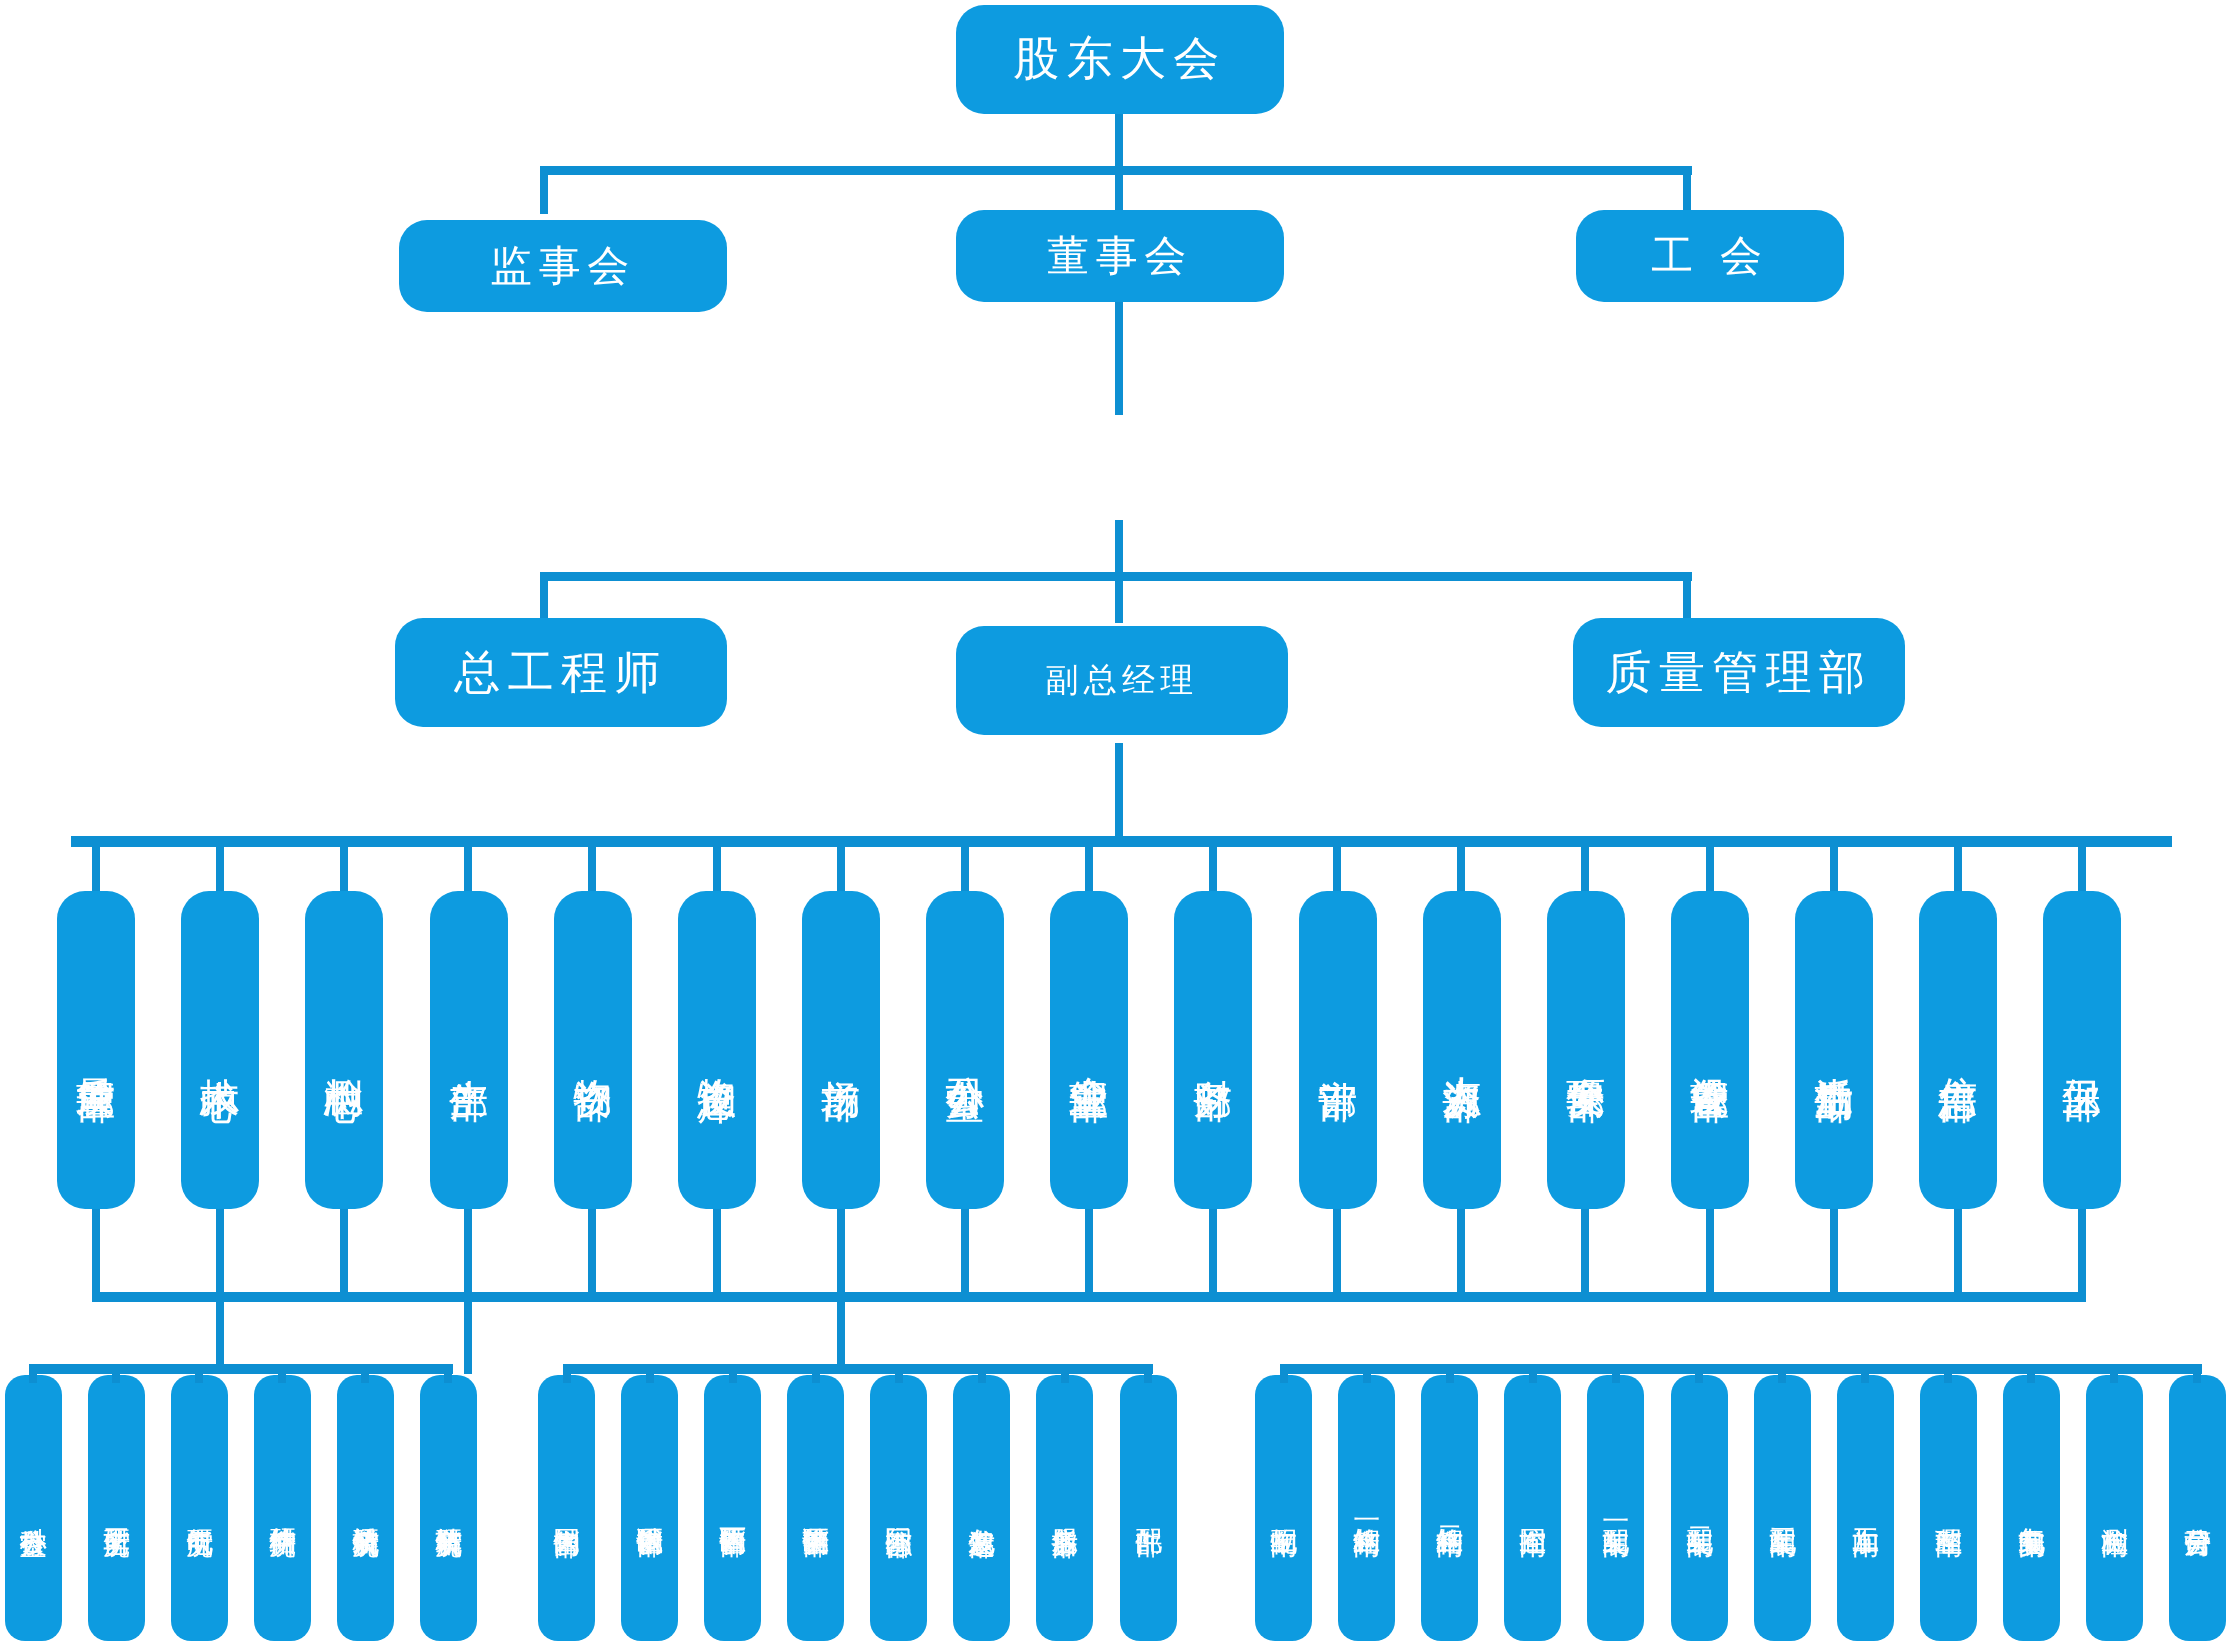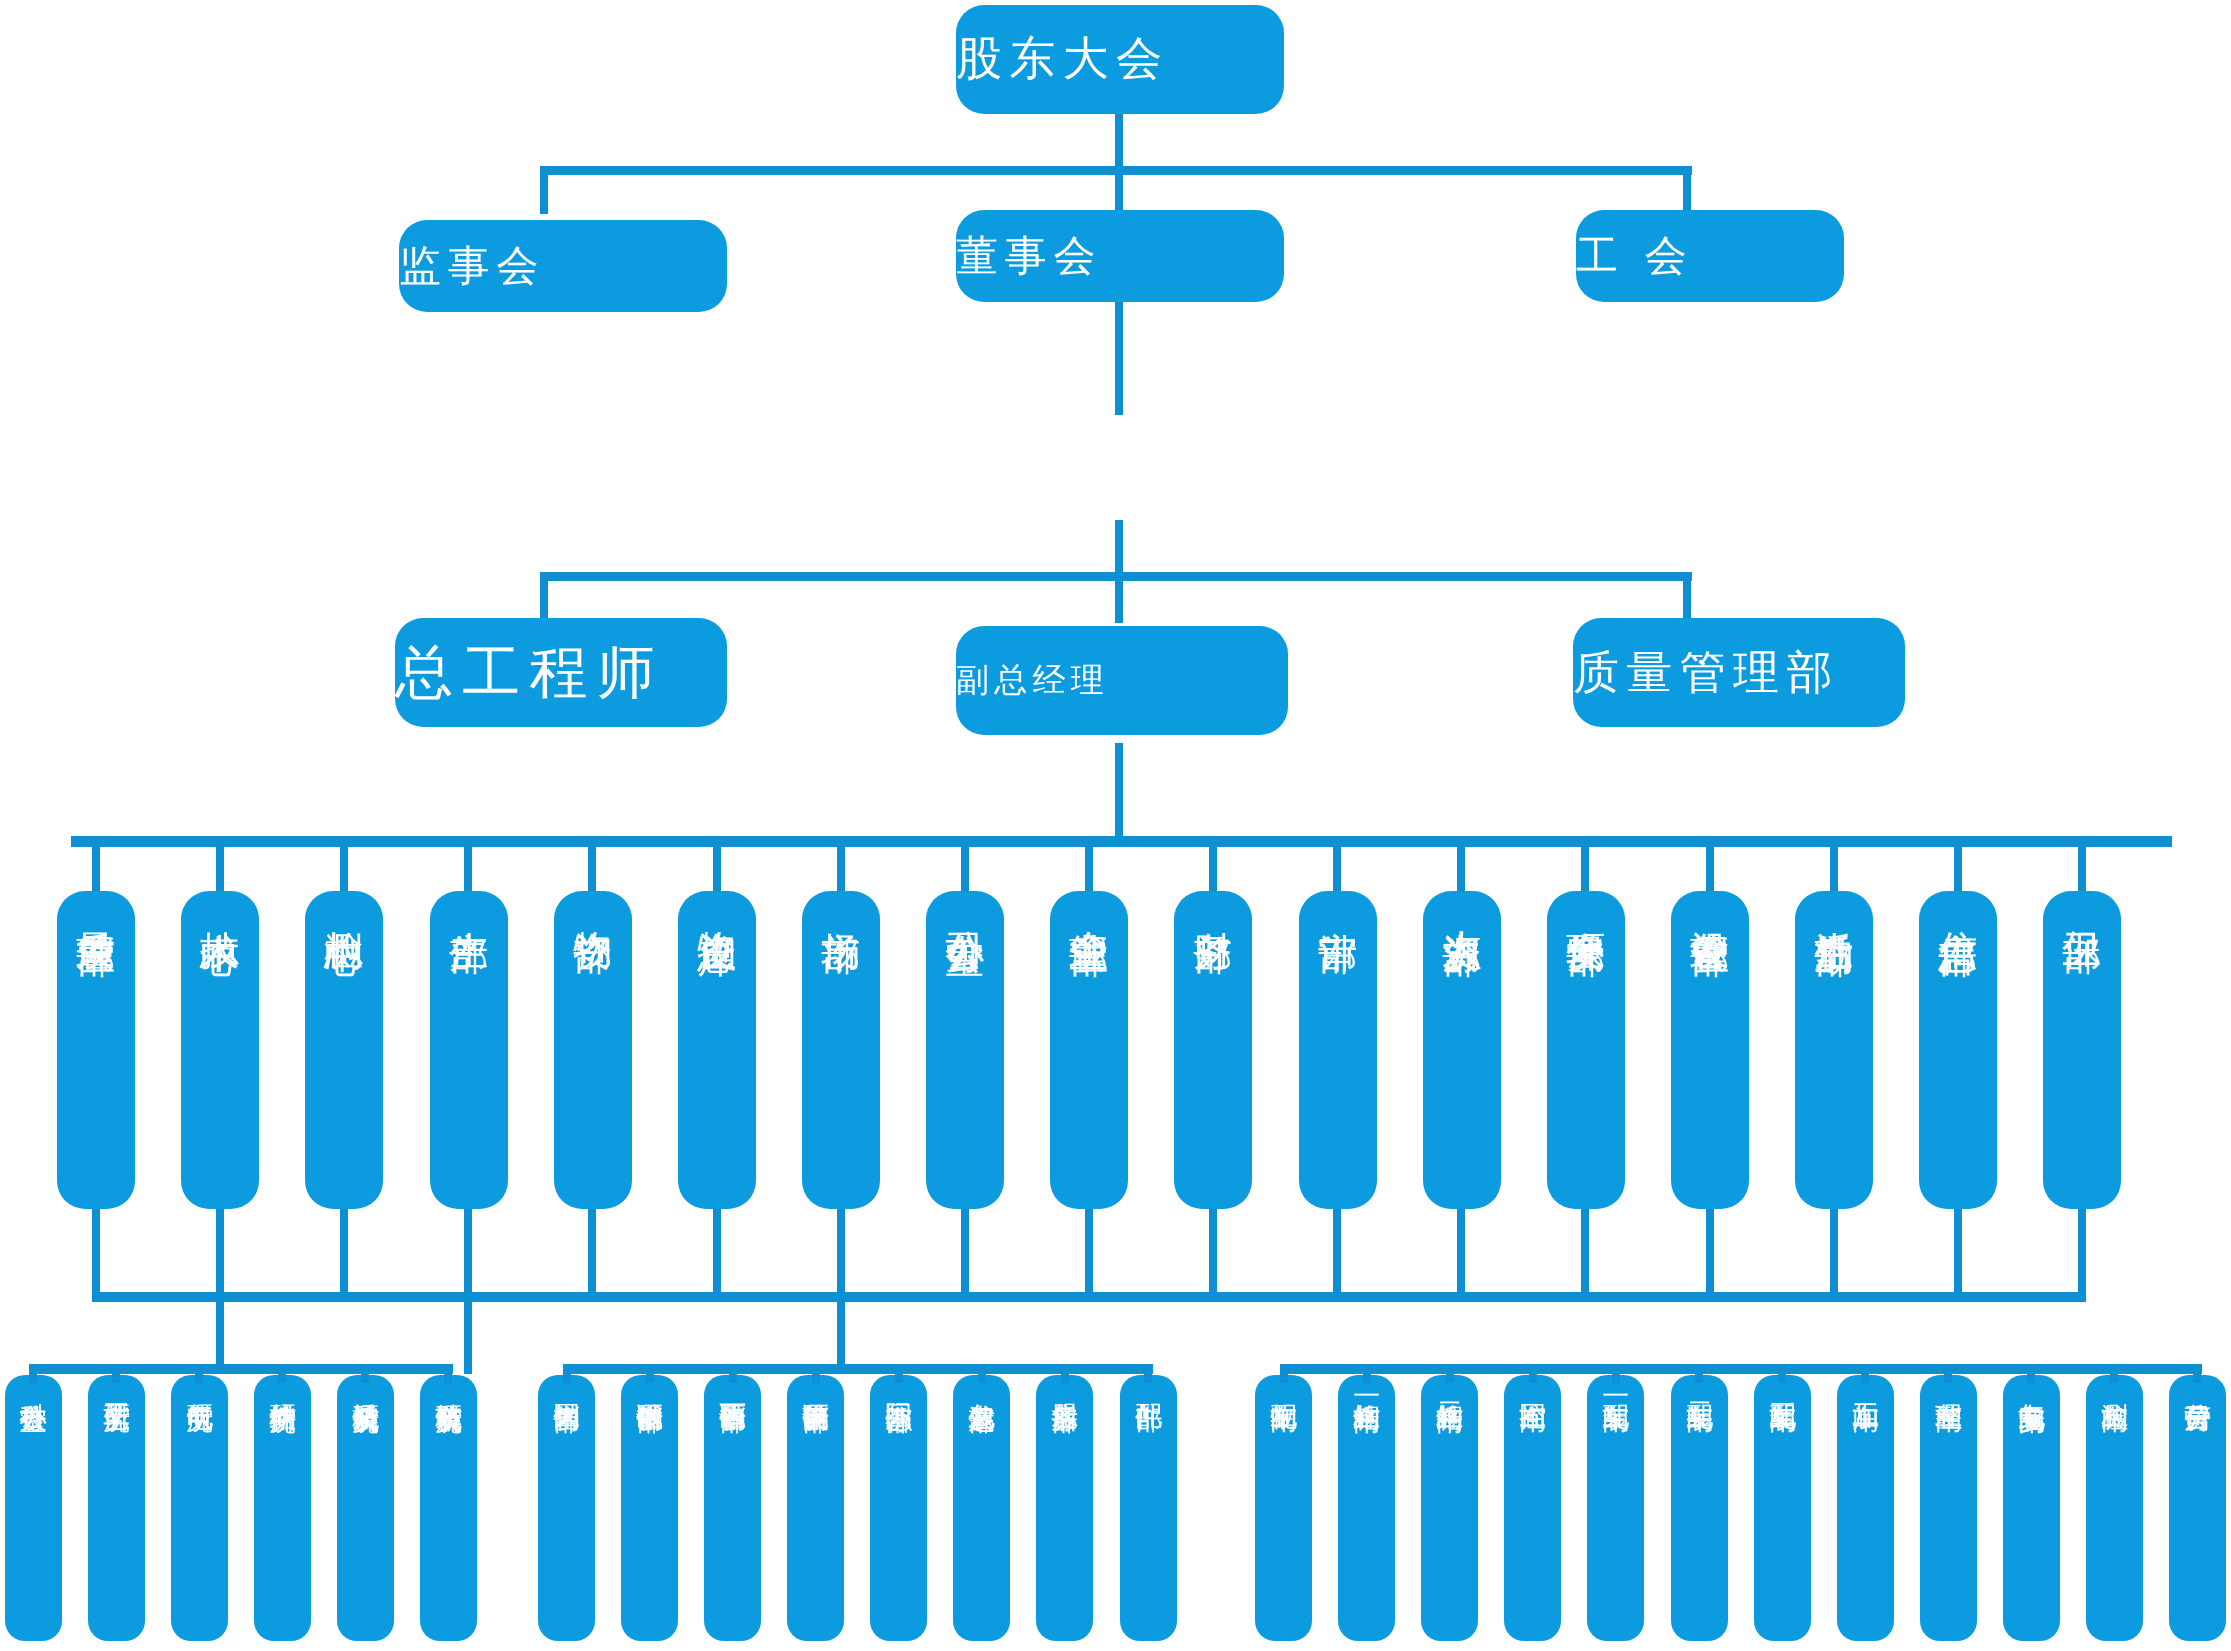--- a/index.html
+++ b/index.html
@@ -12,20 +12,21 @@
     background:#ffffff;
     overflow:hidden;
   }
   
   .node{
     position:absolute;
     background:#0D9BE0;
     color:#ffffff;
     display:flex;
     align-items:center;
+    justify-content:center;
     box-sizing:border-box;
     line-height:1.12;
     text-align:center;
     letter-spacing:0.06em;
     font-weight:400;
   }
   
   .h-node{
     border-radius:24px;
     font-size:42px;
@@ -132,21 +133,21 @@
     <span>监事会</span>
   </div>
   <div class="node h-node rounded-lg" style="left:956px;top:210px;width:328px;height:92px;">
     <span>董事会</span>
   </div>
   <div class="node h-node rounded-lg" style="left:1576px;top:210px;width:268px;height:92px;">
     <span>工 会</span>
   </div>
 
 
-  <div class="node h-node rounded-lg" style="left:395px;top:618px;width:332px;height:109px;font-size:58px;">
+  <div class="node h-node rounded-lg" style="left:395px;top:618px;width:332px;height:109px;font-size:46px;">
     <span>总工程师</span>
   </div>
   <div class="node h-node rounded-lg" style="left:956px;top:618px;width:332px;height:109px;font-size:33px;margin-top:8px;">
     <span>副总经理</span>
   </div>
   <div class="node h-node rounded-lg" style="left:1573px;top:618px;width:332px;height:109px;font-size:46px;">
     <span>质量管理部</span>
   </div>
 
   <div id="departments">

